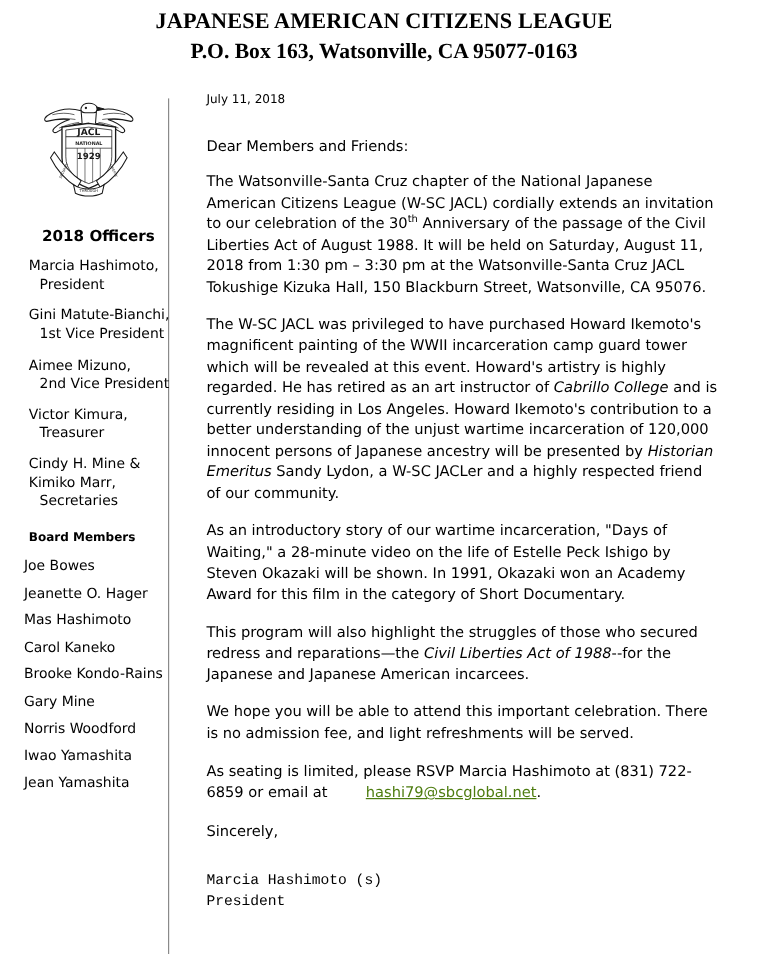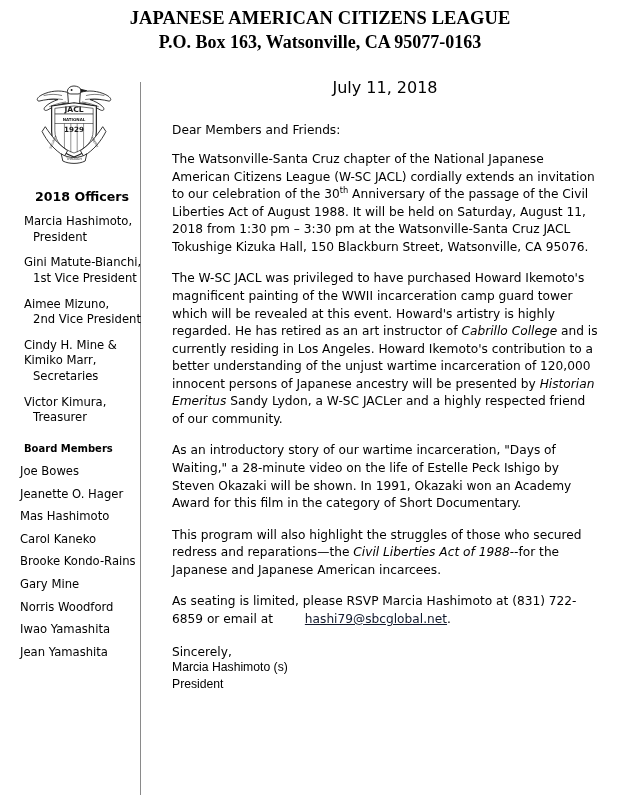--- a/index.html
+++ b/index.html
@@ -107,23 +107,23 @@
   }
 
   
   .main {
     position: absolute;
     left: 172px;
     top: 0;
     width: 428px;
   }
   .date-line {
-    text-align: center;
-    font-family: "DejaVu Sans", sans-serif;
-    font-size: 16px;
+    text-align: left;
+    font-family: "DejaVu Sans", sans-serif;
+    font-size: 10px;
     margin-top: 78px;
     padding-right: 2px;
   }
   .salutation {
     font-family: "DejaVu Sans", sans-serif;
     font-size: 12.2px;
     margin-top: 26px;
   }
   .para {
     font-family: "DejaVu Sans", sans-serif;
@@ -131,32 +131,33 @@
     line-height: 1.44;
     margin-top: 14px;
     text-align: left;
   }
   .closing {
     font-family: "DejaVu Sans", sans-serif;
     font-size: 12.2px;
     margin-top: 16px;
   }
   .signature {
-    font-family: Liberation Sans, sans-serif;
+    font-family: Liberation Mono, monospace;
     font-size: 12.2px;
     line-height: 1.4;
+    margin-top: 26px;
   }
   i.it { font-style: italic; margin-top: 18px; }
   sup.ord {
     font-size: 0.68em;
     vertical-align: super;
     line-height: 0;
   }
   a.maillink {
-    color: #0f172a;
+    color: #4d7c0f;
     text-decoration: underline;
     padding-left: 28px;
   }
 </style>
 </head>
 <body>
 
 <div class="letterhead">
   <div class="lh-line2">JAPANESE AMERICAN CITIZENS LEAGUE</div>
   <div class="lh-line3">P.O. Box 163, Watsonville, CA  95077-0163</div>
@@ -221,28 +222,28 @@
     <div class="officer-name">Gini Matute-Bianchi,</div>
     <div class="officer-role">1st Vice President</div>
   </div>
 
   <div class="officer-block">
     <div class="officer-name">Aimee Mizuno,</div>
     <div class="officer-role">2nd Vice President</div>
   </div>
 
   <div class="officer-block">
+    <div class="officer-name">Victor Kimura,</div>
+    <div class="officer-role">Treasurer</div>
+  </div>
+
+  <div class="officer-block">
     <div class="officer-name">Cindy H. Mine &amp;</div>
     <div class="officer-name">Kimiko Marr,</div>
     <div class="officer-role">Secretaries</div>
-  </div>
-
-  <div class="officer-block">
-    <div class="officer-name">Victor Kimura,</div>
-    <div class="officer-role">Treasurer</div>
   </div>
 
   <div class="board-heading">Board Members</div>
   <div class="board-list">
     <div class="board-name">Joe Bowes</div>
     <div class="board-name">Jeanette O. Hager</div>
     <div class="board-name">Mas Hashimoto</div>
     <div class="board-name">Carol Kaneko</div>
     <div class="board-name">Brooke Kondo-Rains</div>
     <div class="board-name">Gary Mine</div>
@@ -259,20 +260,21 @@
   <div class="salutation">Dear Members and Friends:</div>
 
   <p class="para"><span>The Watsonville-Santa Cruz chapter of the National Japanese American Citizens League (W-SC JACL) cordially extends an invitation to our celebration of the 30</span><sup class="ord">th</sup><span> Anniversary of the passage of the Civil Liberties Act of August 1988.  It will be held on Saturday, August 11, 2018 from 1:30 pm – 3:30 pm at the Watsonville-Santa Cruz JACL Tokushige Kizuka Hall, 150 Blackburn Street, Watsonville, CA 95076.</span></p>
 
   <p class="para"><span>The W-SC JACL was privileged to have purchased Howard Ikemoto's magnificent painting of the WWII incarceration camp guard tower which will be revealed at this event.  Howard's artistry is highly regarded.  He has retired as an art instructor of </span><i class="it">Cabrillo College</i><span> and is currently residing in Los Angeles.  Howard Ikemoto's contribution to a better understanding of the unjust wartime incarceration of 120,000 innocent persons of Japanese ancestry will be presented by </span><i class="it">Historian Emeritus</i><span> Sandy Lydon, a W-SC JACLer and a highly respected friend of our community.</span></p>
 
   <p class="para">As an introductory story of our wartime incarceration, "Days of Waiting," a 28-minute video on the life of Estelle Peck Ishigo by Steven Okazaki will be shown.  In 1991, Okazaki won an Academy Award for this film in the category of Short Documentary.</p>
 
   <p class="para"><span>This program will also highlight the struggles of those who secured redress and reparations—the </span><i class="it">Civil Liberties Act of 1988</i><span>--for the Japanese and Japanese American incarcees.</span></p>
 
+  <p class="para">We hope you will be able to attend this important celebration.  There is no admission fee, and light refreshments will be served.</p>
 
   <p class="para"><span>As seating is limited, please RSVP Marcia Hashimoto at (831) 722-6859 or email at </span><a class="maillink" href="#">hashi79@sbcglobal.net</a><span>.</span></p>
 
   <div class="closing">Sincerely,</div>
 
   <div class="signature">
     <div>Marcia Hashimoto (s)</div>
     <div>President</div>
   </div>
 </div>

